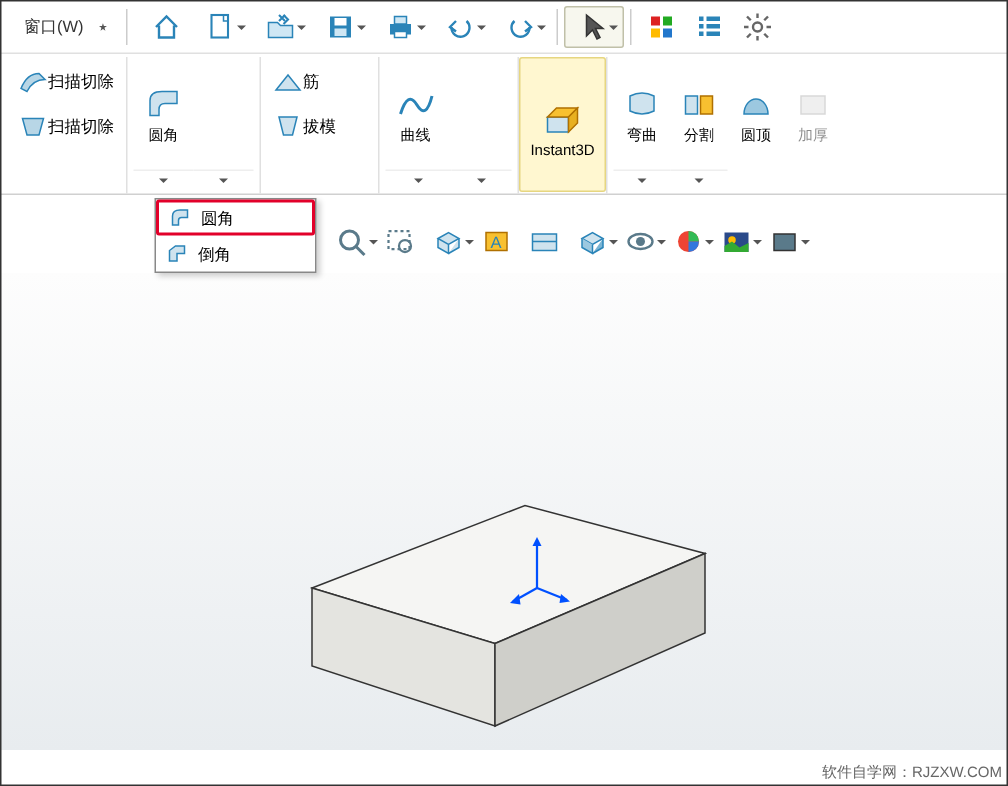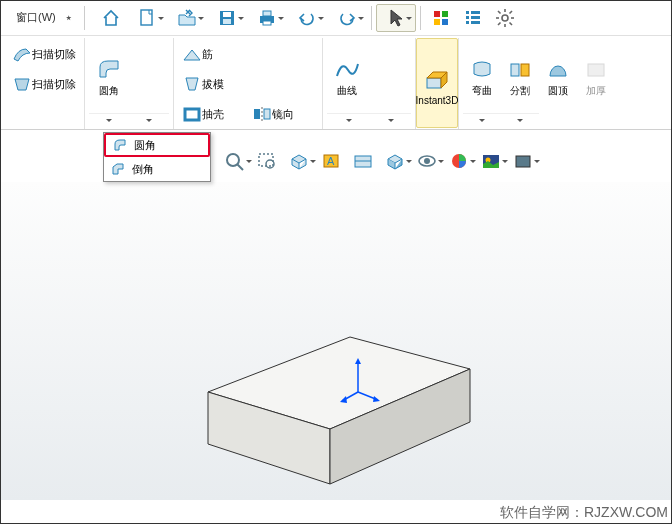--- a/index.html
+++ b/index.html
@@ -27,21 +27,21 @@
 .active-lg{background:#fff7d0;border:1px solid #e6d680;border-radius:2px;}
 .disabled{opacity:0.45;}
 .popup{position:absolute;left:103px;top:132px;width:108px;background:#fff;border:1px solid #888;box-shadow:2px 2px 4px rgba(0,0,0,0.2);z-index:20;}
 .popup .pitem{display:flex;align-items:center;gap:6px;height:24px;padding:0 6px;}
 .popup .pitem.hl{border:2px solid #e2002a;border-radius:2px;}
 .popup .pico{width:16px;height:16px;display:flex;align-items:center;justify-content:center;}
 .toolbar2{position:absolute;left:220px;top:148px;display:flex;align-items:center;gap:2px;}
 .t2btn{width:30px;height:26px;display:flex;align-items:center;justify-content:center;position:relative;}
 .t2btn.drop::after{content:"";position:absolute;right:-2px;top:50%;border:3px solid transparent;border-top-color:#555;transform:translateY(-1px);}
 .canvas{position:absolute;left:0;top:182px;width:672px;height:318px;background:linear-gradient(#fdfdfd,#e8ecef);}
-.footer{position:absolute;right:4px;bottom:2px;font-size:14px;color:#666;}
+.footer{position:absolute;right:4px;bottom:2px;font-size:10px;color:#666;}
 .border{position:absolute;inset:0;border:1px solid #333;pointer-events:none;}
 svg{display:block;}
 </style>
 </head>
 <body>
 
 <div class="topbar">
   <span class="menulabel">窗口(W)</span>
   <span style="color:#555;margin-right:8px">⭑</span>
   <div class="vsep"></div>
@@ -185,61 +185,41 @@
     <div class="srow">
       <div class="rbtn-sm" style="width:70px">
           <span class="ico">
             <svg width="20" height="16">
               <path d="M4 2 L16 2 L13 14 L7 14 Z" fill="#cfe3ee" stroke="#2a84b8"></path>
             </svg>
           </span>
           <span class="lbl">拔模</span>
         </div>
     </div>
-    <div class="srow">
-      <div class="rbtn-sm" style="width:70px">
-          <span class="ico">
-            <svg width="20" height="16">
-              <rect x="3" y="3" width="14" height="11" fill="none" stroke="#2a84b8" stroke-width="3"></rect>
-            </svg>
-          </span>
-          <span class="lbl">抽壳</span>
-        </div>
-      <div class="rbtn-sm" style="width:70px">
-          <span class="ico">
-            <svg width="20" height="16">
-              <rect x="2" y="3" width="6" height="10" fill="#2a84b8"></rect>
-              <rect x="12" y="3" width="6" height="10" fill="#cfe3ee" stroke="#2a84b8"></rect>
-              <line x1="10" y1="1" x2="10" y2="15" stroke="#666" stroke-dasharray="2"></line>
-            </svg>
-          </span>
-          <span class="lbl">镜向</span>
-        </div>
-    </div>
   </div>
 
   <div class="rgrp tall">
     <div class="srow">
       <div class="rbtn-lg" style="width:40px">
           <span class="ico">
             <svg width="26" height="22">
               <path d="M3 18 Q8 2 14 12 T24 6" stroke="#2a84b8" fill="none" stroke-width="2"></path>
             </svg>
           </span>
           <span class="lbl">曲线</span>
         </div>
     </div>
     <div class="srow">
       <div class="dropbar" style="width:44px"></div>
       <div class="dropbar" style="width:40px"></div>
     </div>
   </div>
 
   <div class="rgrp" style="padding:0;">
-    <div class="rbtn-lg active-lg" style="width:42px;height:90px">
+    <div class="rbtn-lg active-lg" style="width:58px;height:90px">
         <span class="ico">
           <svg width="30" height="26">
             <rect x="4" y="12" width="14" height="10" fill="#cfe3ee" stroke="#2a84b8"></rect>
             <path d="M4 12 L10 6 L24 6 L18 12 Z" fill="#f8c030" stroke="#b07000"></path>
             <path d="M18 12 L24 6 L24 16 L18 22 Z" fill="#e8b020" stroke="#b07000"></path>
           </svg>
         </span>
         <span class="lbl">Instant3D</span>
       </div>
   </div>

